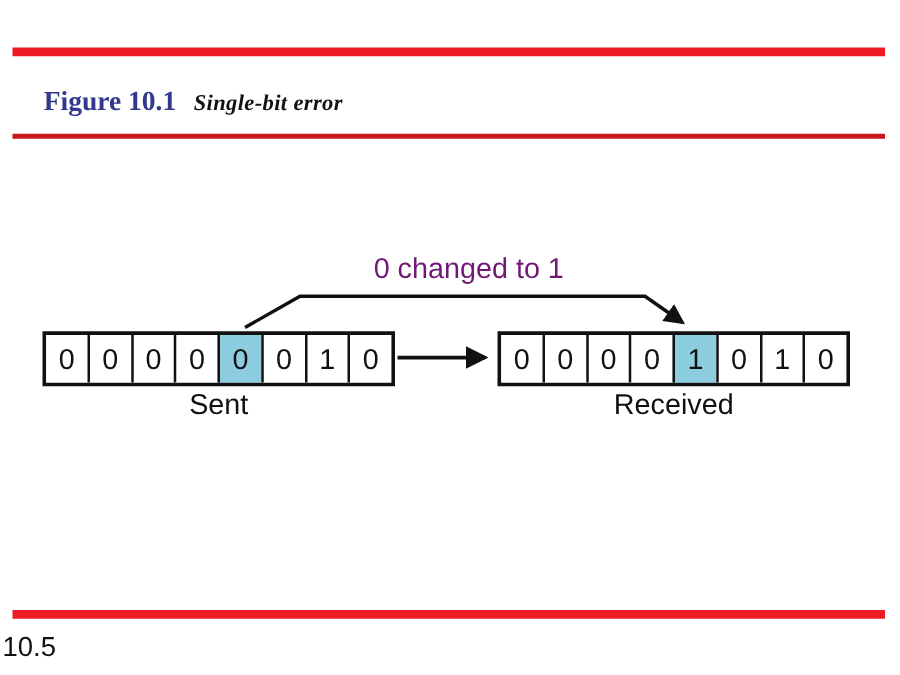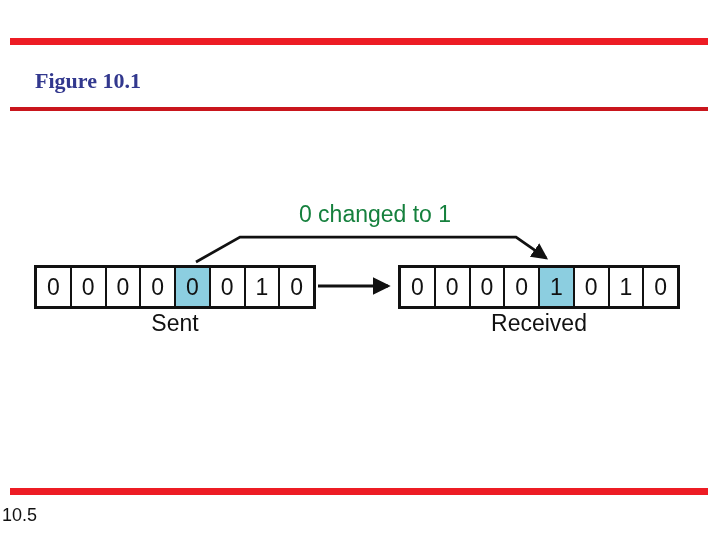--- a/index.html
+++ b/index.html
@@ -20,21 +20,21 @@
     font-family:"Liberation Serif", serif; font-weight:bold;
     font-size:22px; color:var(--title-blue,#32388E);
   }
   .fig-caption {
     font-family:"Liberation Serif", serif; font-weight:bold; font-style:italic;
     font-size:18px; color:#111; letter-spacing:.3px;
   }
 
   .annotation {
     position:absolute; left:260px; top:201px; width:230px;
-    text-align:center; font-size:23px; color:#15803d;
+    text-align:center; font-size:23px; color:#701a75;
   }
 
   .arrow-layer { position:absolute; left:0; top:0; width:720px; height:540px; pointer-events:none; }
 
   .register {
     position:absolute; top:265px; height:44px; width:282px;
     display:flex; border:3px solid #111; background:#fff;
   }
   .register-sent { left:34px; }
   .register-received { left:398px; }
@@ -46,31 +46,32 @@
   .cell:first-child { border-left:none; }
   .cell.highlight { background:var(--highlight-blue,#8CCEE0); }
 
   .reg-label {
     position:absolute; top:310px; width:282px;
     text-align:center; font-size:23px; color:#111;
   }
   .sent-label { left:34px; }
   .received-label { left:398px; }
 
-  .page-number { position:absolute; left:2px; top:505px; font-size:18px; color:#111; }
+  .page-number { position:absolute; left:2px; top:505px; font-size:22px; color:#111; }
 </style>
 </head>
 <body>
 
 <div class="slide">
 
   <div class="rule rule-top"></div>
 
   <div class="header">
     <span class="fig-label">Figure 10.1</span>
+    <span class="fig-caption">Single-bit error</span>
   </div>
 
   <div class="rule rule-header"></div>
 
   <div class="annotation">0 changed to 1</div>
 
   <svg class="arrow-layer" viewBox="0 0 720 540" xmlns="http://www.w3.org/2000/svg">
     <defs>
       <marker id="ah" viewBox="0 0 10 10" refX="8.5" refY="5" markerWidth="6" markerHeight="6" orient="auto">
         <path d="M0,0 L10,5 L0,10 z" fill="#111"></path>

